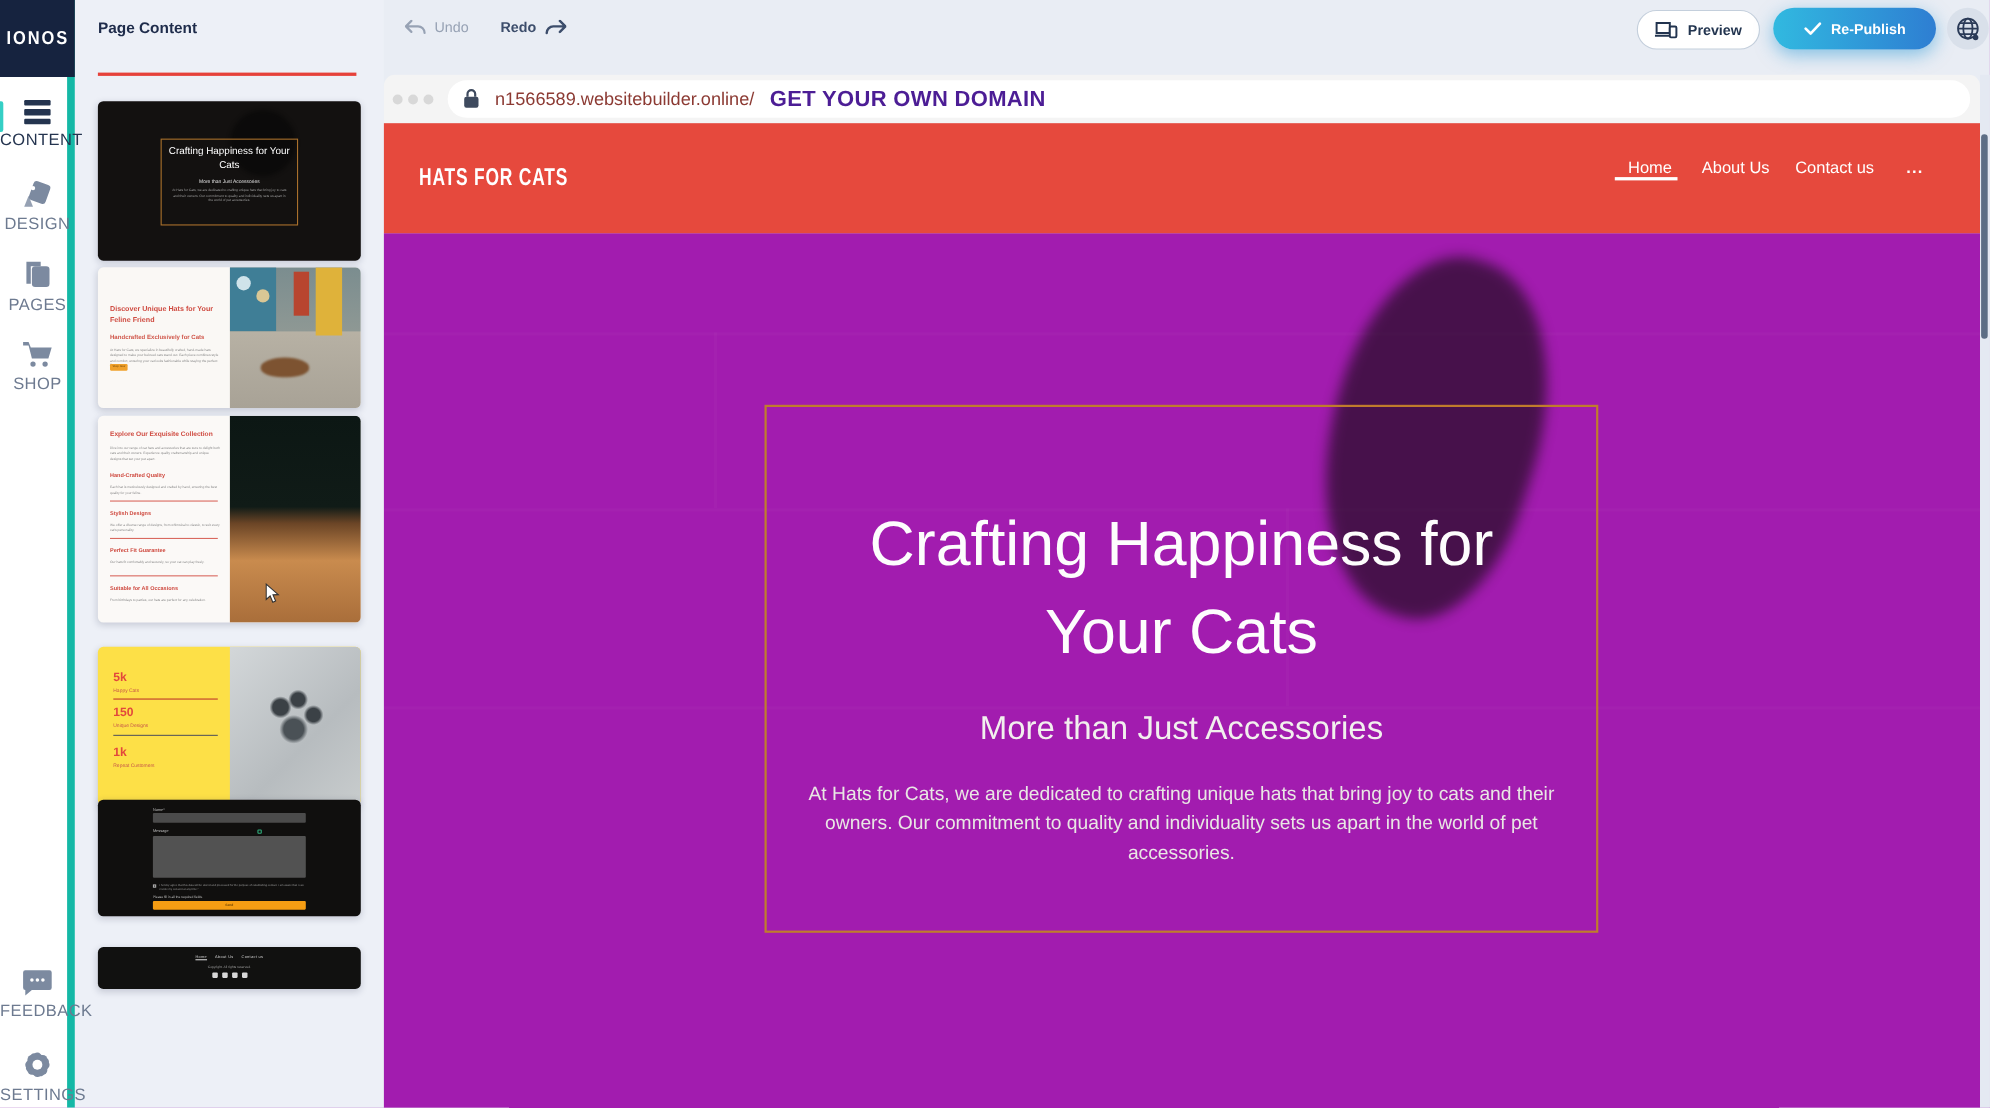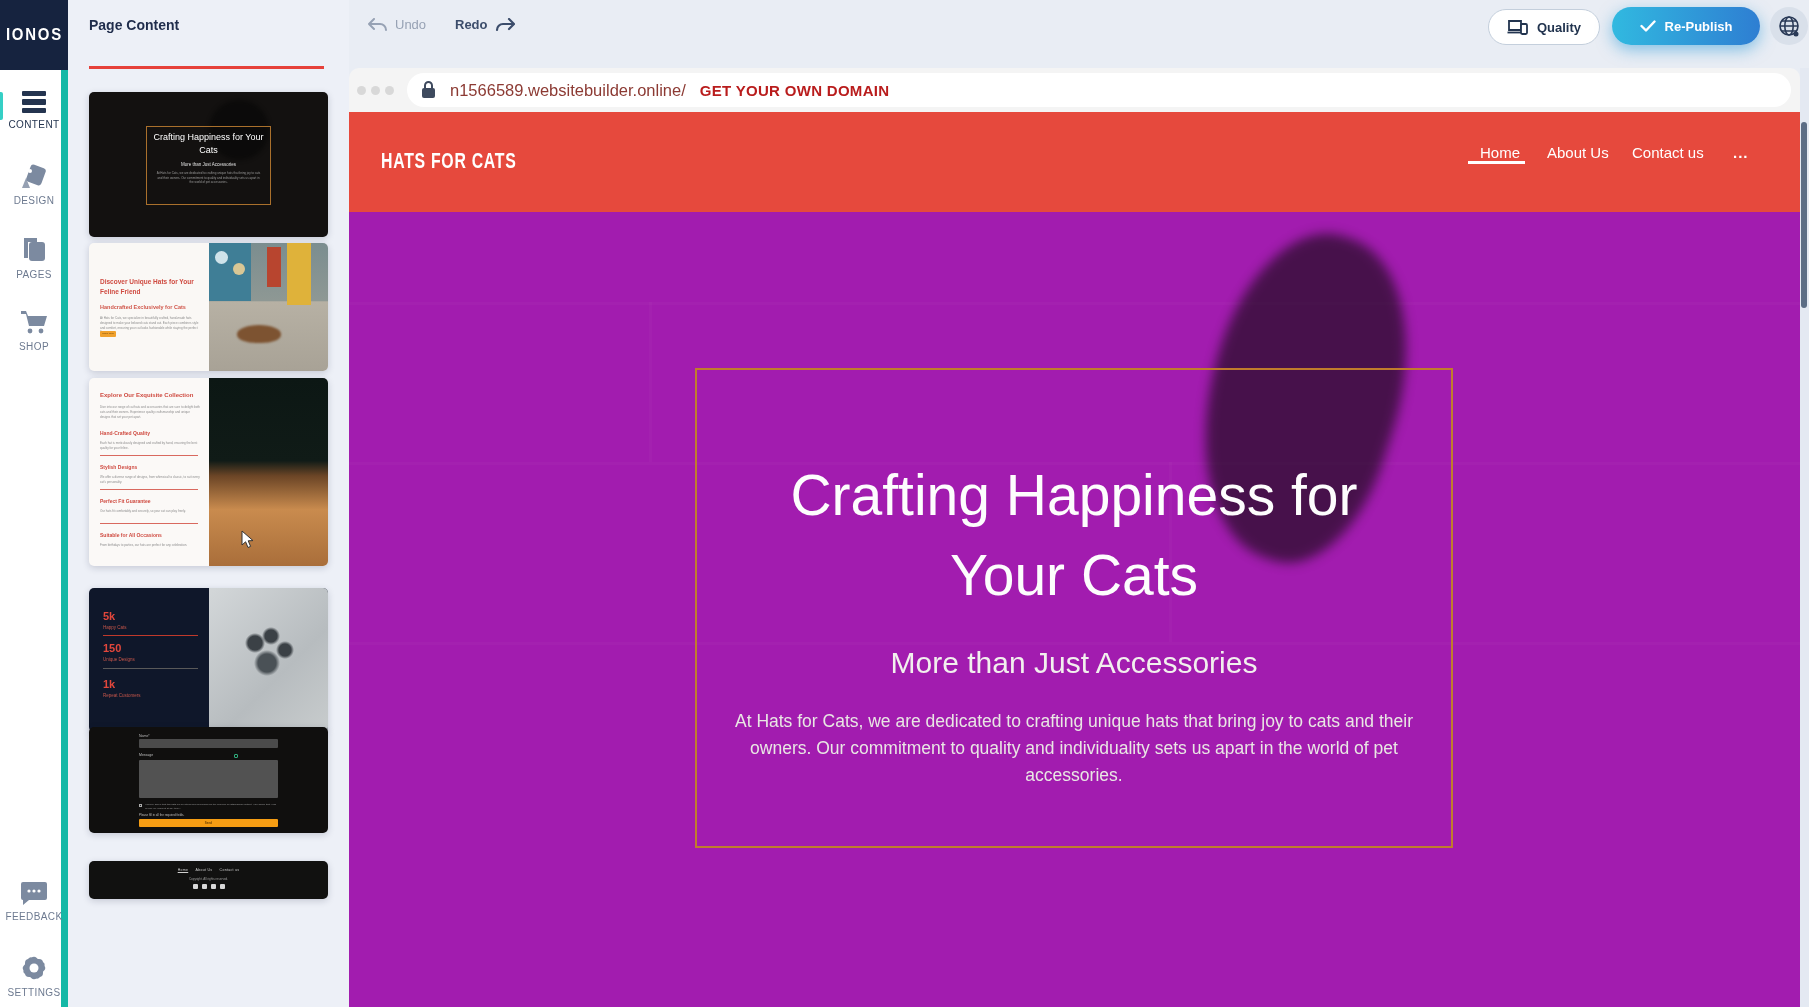--- a/index.html
+++ b/index.html
@@ -7,21 +7,21 @@
   body { background:#e9edf4; font-family:"Liberation Sans", sans-serif; position:relative; }
   .abs { position:absolute; }
 
   
   #rail { left:0; top:0; width:68px; height:1007px; background:#ffffff; border-right:7px solid #14b8a6; z-index:6; }
   #logo { left:0; top:0; width:68px; height:70px; background:#16233f; color:#fff; display:flex; align-items:center; justify-content:center;
           font-weight:bold; font-size:17px; letter-spacing:2px; }
   #logo span { transform:scaleX(.88); }
   .rail-item { width:68px; text-align:center; color:#7c8aa0; cursor:pointer; }
   .rail-item .ric { height:28px; display:flex; align-items:flex-end; justify-content:center; }
-  .rail-item .rlb { font-size:10px; letter-spacing:.4px; margin-top:5px; color:#6d7a90; }
+  .rail-item .rlb { font-size:15px; letter-spacing:.4px; margin-top:5px; color:#6d7a90; }
   .rail-item.active .rlb { color:#24344f; }
   #active-bar { left:0; top:92px; width:3px; height:28px; background:#35cfc5; border-radius:0 2px 2px 0; }
 
   
   #panel { left:68px; top:0; width:281px; height:1007px; background:#edf0f7; }
   #panel-title { left:21px; top:17px; font-size:14px; font-weight:bold; color:#1f2c4b; }
   #panel-rule { left:21px; top:66px; width:235px; height:3px; background:#e6413a; }
   .thumb { left:21px; width:239px; border-radius:5px; box-shadow:0 2px 7px rgba(20,30,60,.18); overflow:hidden; cursor:pointer; }
   .t-red { color:#cf4b41; font-weight:bold; }
   .micro { color:#8d8d8d; font-size:3px; line-height:1.6; }
@@ -45,21 +45,21 @@
 
   
   #t3 { top:378px; height:188px; background:#fbf9f7; }
   #t3-head { left:11px; top:14px; width:110px; font-size:6px; }
   #t3-intro{ left:11px; top:27px; width:100px; }
   .t3-item-title { left:11px; width:105px; font-size:5px; color:#cf4b41; font-weight:bold; }
   .t3-item-body  { left:11px; width:100px; }
   .t3-line { left:11px; width:98px; height:1px; background:#d9695f; }
 
   
-  #t4 { top:588px; height:144px; background:#0f172a; }
+  #t4 { top:588px; height:144px; background:#fde047; }
   .stat-v { left:14px; font-size:11px; font-weight:bold; color:#e2473c; }
   .stat-l { left:14px; font-size:4.5px; color:#c6564a; }
   .stat-line { left:14px; width:95px; height:1px; }
 
   
   #t5 { top:727px; height:106px; background:#100f0e; }
   .f-label { left:50px; font-size:3.5px; color:#bdbdbd; }
   .f-input { left:50px; width:139px; background:#4b4b4b; border-radius:1px; }
   #t5-consent { left:50px; top:76px; width:139px; font-size:2.5px; color:#9a9a9a; line-height:1.5; padding-left:6px; }
   #t5-chk { left:50px; top:77px; width:3px; height:3px; border:0.5px solid #aaa; background:#222; }
@@ -84,21 +84,21 @@
   #republish-btn { left:1612px; top:7px; width:148px; height:38px; border-radius:19px;
                    background:linear-gradient(90deg,#31b9e0,#2e7ed2); box-shadow:0 5px 16px rgba(48,155,215,.55);
                    display:flex; align-items:center; justify-content:center; gap:9px; color:#fff; font-weight:bold; font-size:13px; cursor:pointer; }
   #globe-btn { left:1770px; top:7px; width:38px; height:38px; border-radius:50%; background:#d9e0ea; display:flex; align-items:center; justify-content:center; cursor:pointer; }
 
   
   #urlbar { left:349px; top:68px; width:1451px; height:44px; background:#f4f4f4; border-radius:10px 10px 0 0; }
   #url-pill { left:58px; top:5px; width:1384px; height:34px; background:#fff; border-radius:17px; display:flex; align-items:center;text-align:center; }
   .wdot { width:9px; height:9px; border-radius:50%; background:#d8d8d8; top:86px; }
   #url-text { color:#8c3a33; font-size:16.5px; margin-left:14px; cursor:pointer; }
-  #domain-cta { color:#b91c1c; font-size:15px; font-weight:bold; letter-spacing:.3px; margin-left:14px; cursor:pointer; }
+  #domain-cta { color:#4c1d95; font-size:20px; font-weight:bold; letter-spacing:.3px; margin-left:14px; cursor:pointer; }
 
   
   #site-header { left:349px; top:112px; width:1451px; height:100px; background:#e6493d; z-index:2; }
   #site-brand { left:32px; top:36px; color:#fff; font-size:22px; font-weight:bold; letter-spacing:1px; transform:scaleX(.72); transform-origin:left center; white-space:nowrap; }
   .site-nav-item { top:32px; color:#fff; font-size:15px; cursor:pointer; }
   #nav-underline { left:1119px; top:49px; width:57px; height:2.5px; background:#fff; }
   #hero { left:349px; top:212px; width:1451px; height:795px; background:#a21caf; overflow:hidden; }
   .stone { position:absolute; background:rgba(255,255,255,.022); }
   #hero-cat { left:860px; top:20px; width:190px; height:330px; background:#0c0b0a; opacity:.6; border-radius:45% 55% 40% 60%; transform:rotate(18deg); filter:blur(6px); }
   #hero-box { left:346px; top:156px; width:758px; height:480px; border:2px solid #c07c2c; }
@@ -315,21 +315,21 @@
 </div>
 
 <div id="preview-btn" class="abs">
   <svg width="22" height="16" viewBox="0 0 22 16">
       <g stroke="#22344f" stroke-width="1.8" fill="none">
         <path d="M2 2 h12 v9 h-12 z"></path>
         <path d="M0.5 13.5 h15"></path>
         <rect x="14" y="5" width="6" height="10" rx="1.2" fill="#fff"></rect>
       </g>
     </svg>
-  <span>Quality</span>
+  <span>Preview</span>
 </div>
 <div id="republish-btn" class="abs">
   <svg width="16" height="12" viewBox="0 0 16 12">
       <path d="M1.5 6 L6 10.5 L14.5 1.5" stroke="#fff" stroke-width="2.4" fill="none" stroke-linecap="round" stroke-linejoin="round"></path>
     </svg>
   <span>Re-Publish</span>
 </div>
 <div id="globe-btn" class="abs">
   <svg width="24" height="24" viewBox="0 0 24 24">
       <g stroke="#2a3a57" stroke-width="1.6" fill="none">

